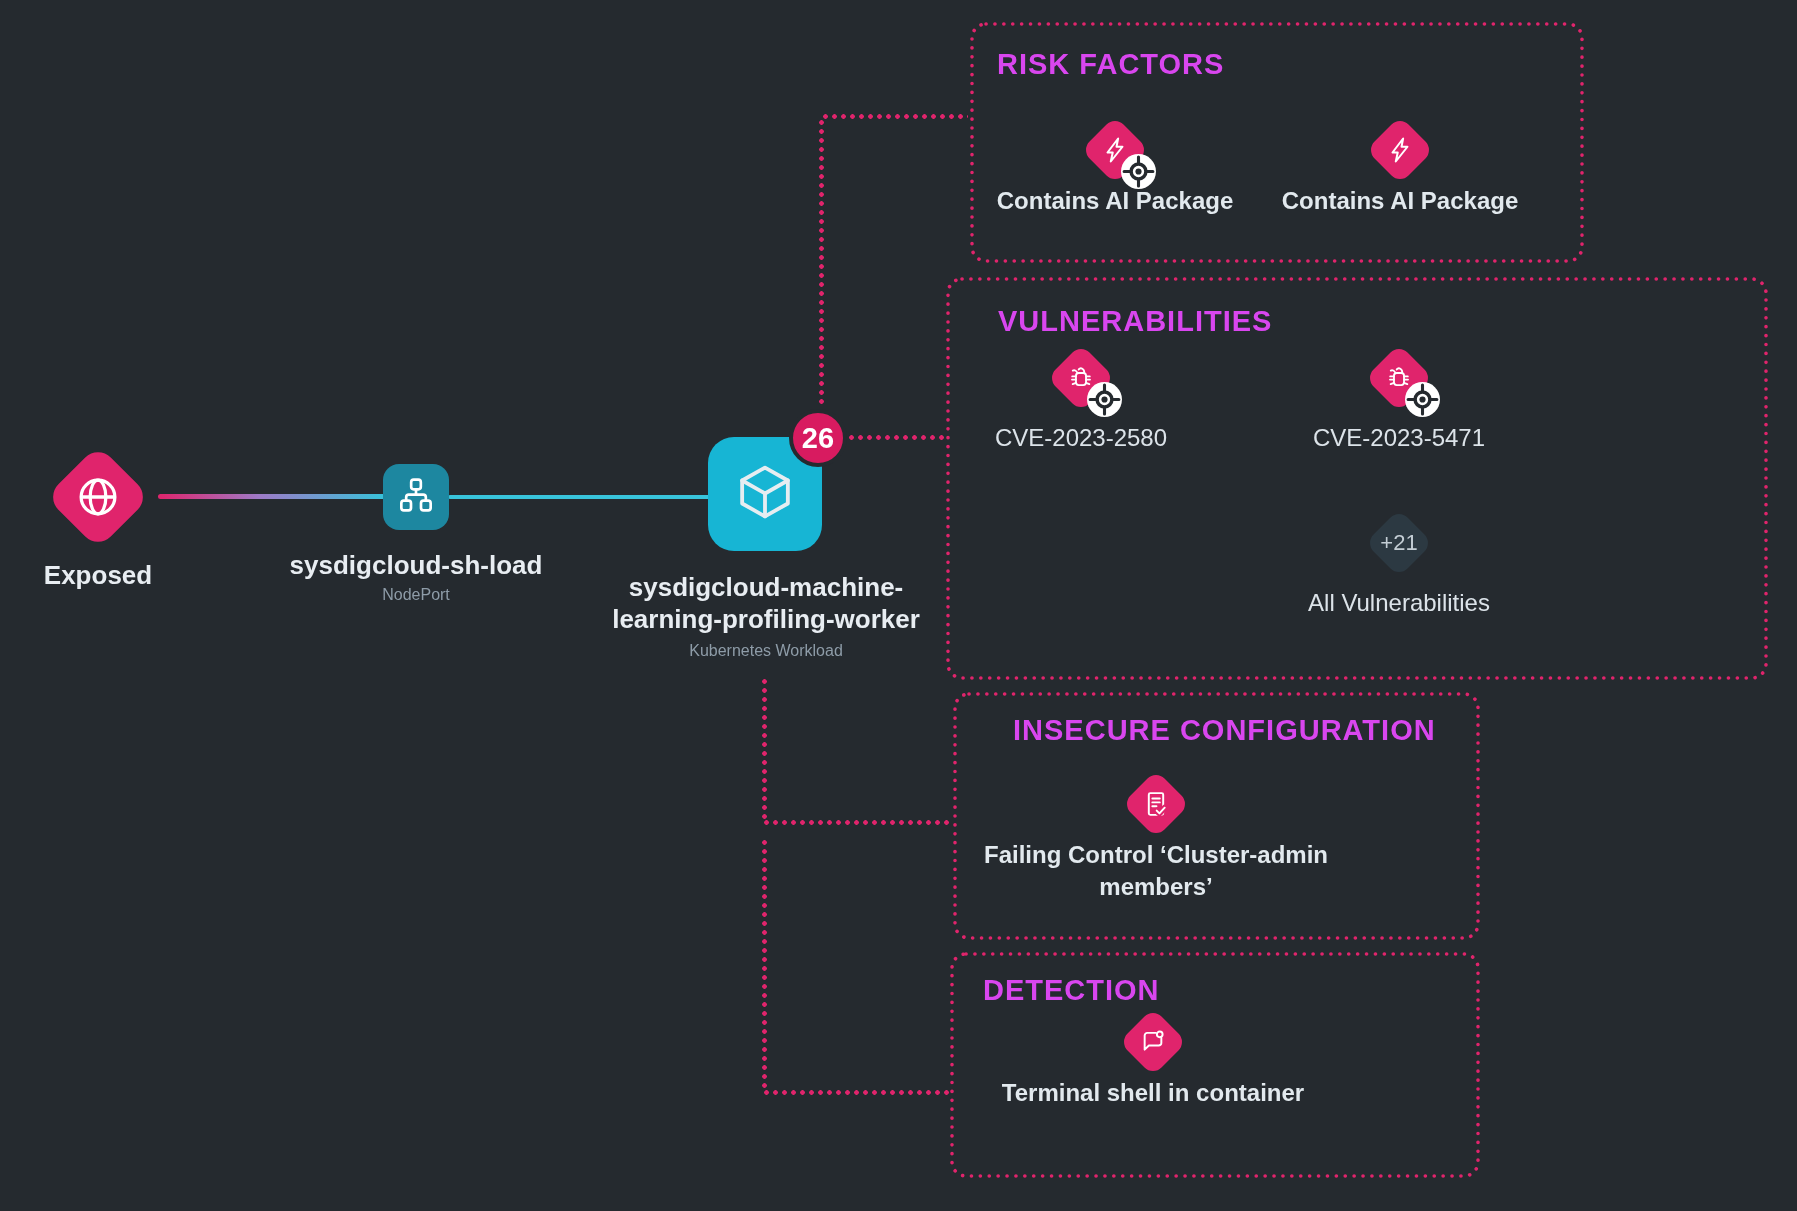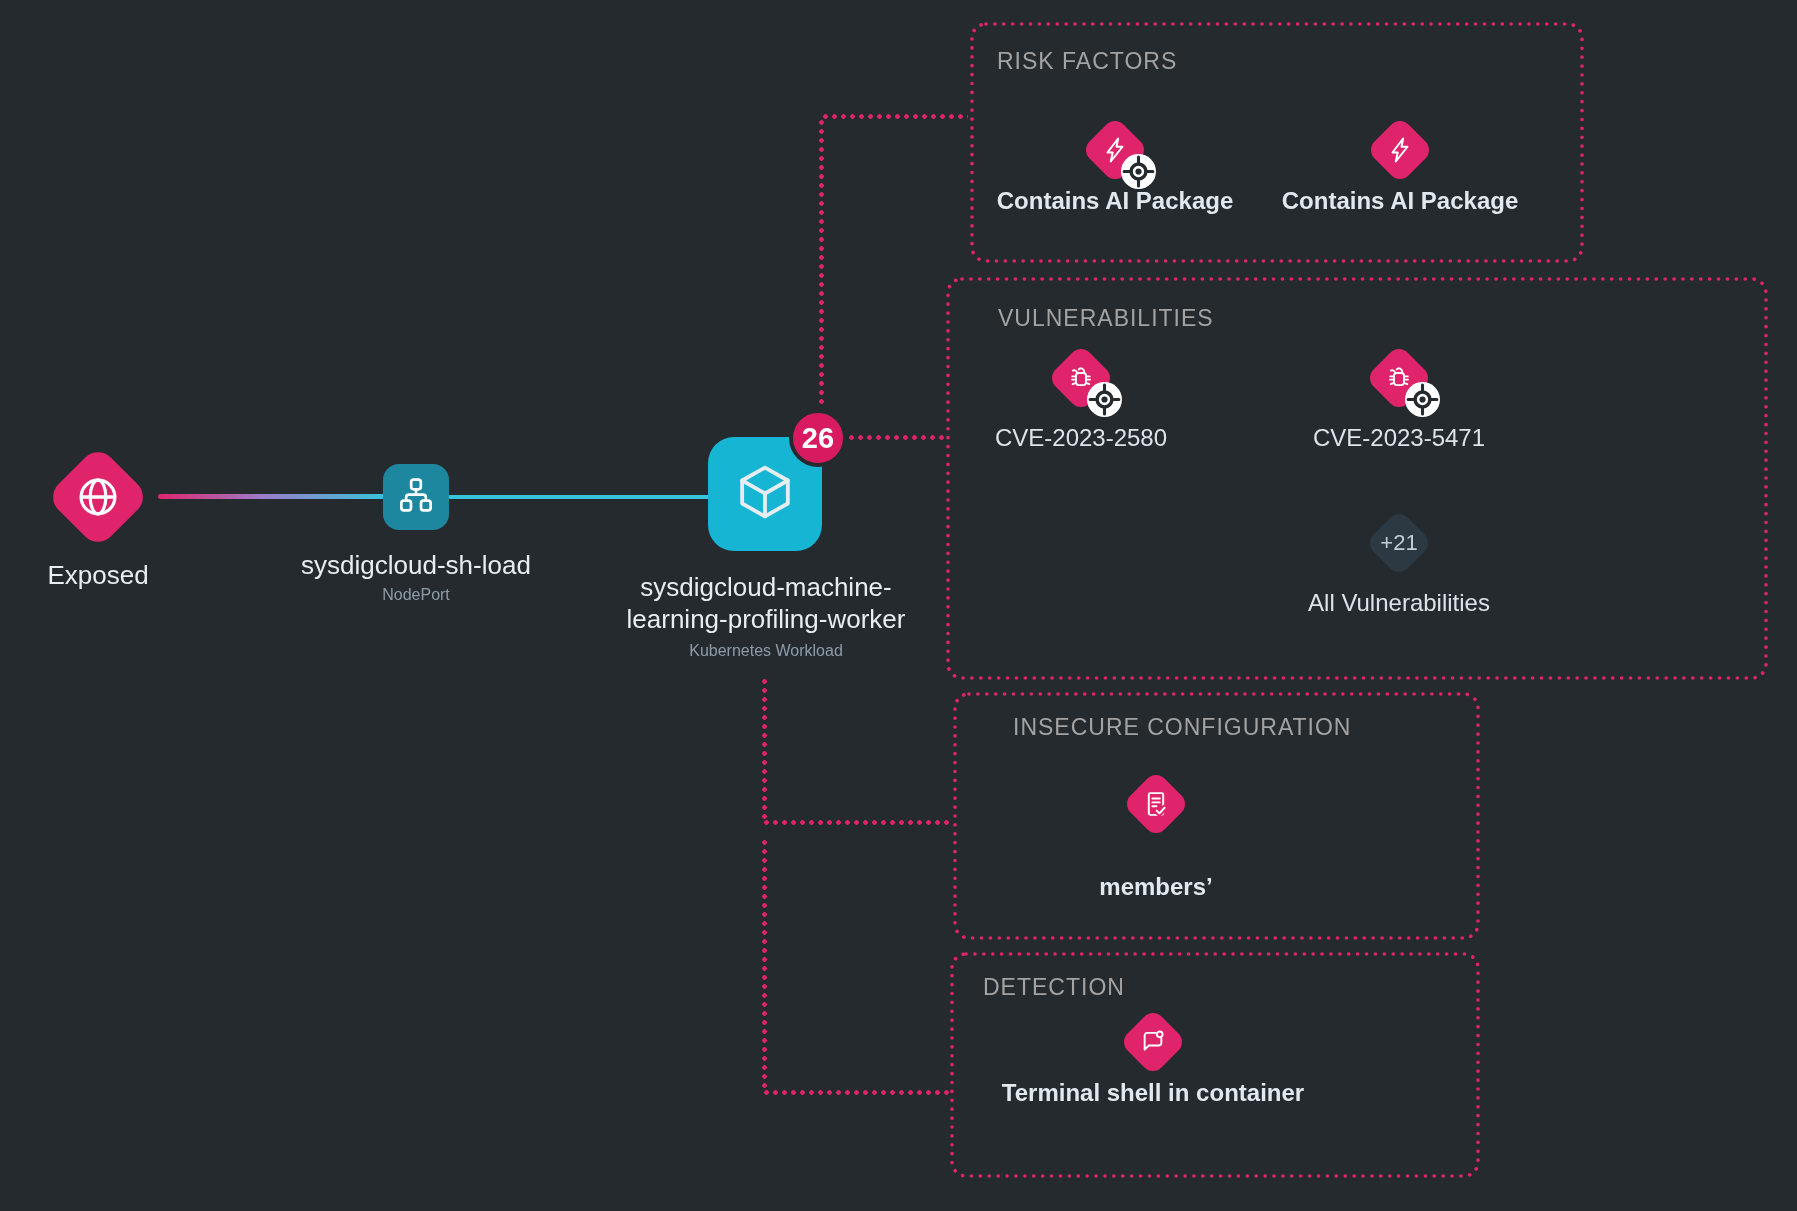--- a/index.html
+++ b/index.html
@@ -14,21 +14,21 @@
          background-image:radial-gradient(circle, #e0246c 2px, transparent 2.6px);
          background-size:5px 9px;background-repeat:repeat-y;background-position:center top;}
   .grad-line{position:absolute;left:158px;top:494px;width:228px;height:5px;border-radius:3px;
              background:linear-gradient(90deg,#e0246c 0%,#9d7bc8 45%,#36c3da 100%);}
   .cyan-line{position:absolute;left:448px;top:495px;width:262px;height:4px;border-radius:2px;
              background:#38c4db;}
 
   
   .panel{position:absolute;}
   .panel svg.border{position:absolute;left:0;top:0;}
-  .panel-title{position:absolute;font-size:23px;letter-spacing:1px;color:#a3a3a3;font-weight:400;}
+  .panel-title{position:absolute;font-size:29px;letter-spacing:1px;color:#d946ef;font-weight:700;}
 
   .panel-item{position:absolute;width:240px;text-align:center;}
   .panel-item-wide{position:absolute;width:380px;text-align:center;}
   .item-label{font-size:24px;font-weight:600;color:#e2e9ee;margin-top:1px;line-height:1.35;}
   .cve-label{font-size:24px;font-weight:500;color:#dce3e9;margin-top:12px;}
 
   
   .glyph-wrap{position:relative;width:68px;height:68px;margin:0 auto;}
   .glyph-wrap .diamond{position:absolute;inset:10px;background:#e0246c;border-radius:12px;
                        transform:rotate(45deg);}
@@ -45,21 +45,21 @@
   .sq-node{position:absolute;display:flex;align-items:center;justify-content:center;}
   .nodeport{left:383px;top:464px;width:66px;height:66px;background:#1d87a0;border-radius:16px;}
   .workload{left:708px;top:437px;width:114px;height:114px;background:#17b5d4;border-radius:26px;}
 
   .badge{position:absolute;left:789px;top:409px;width:58px;height:58px;border-radius:50%;
          background:#d81b60;border:4px solid #252a2f;box-sizing:border-box;
          display:flex;align-items:center;justify-content:center;
          font-size:29px;font-weight:700;color:#fff;z-index:5;}
 
   .node-label{position:absolute;transform:translateX(-50%);white-space:nowrap;
-              font-size:26px;font-weight:400;color:#e8edf2;text-align:center;}
+              font-size:26px;font-weight:700;color:#e8edf2;text-align:center;}
   .node-sub{position:absolute;transform:translateX(-50%);white-space:nowrap;
             font-size:16px;font-weight:400;color:#8e9ca8;text-align:center;}
 </style>
 </head>
 <body>
 
 <div class="dot-v" style="left:819px;top:118px;height:290px;"></div>
 <div class="dot-h" style="left:821px;top:114px;width:147px;"></div>
 <div class="dot-h" style="left:847px;top:435px;width:99px;"></div>
 <div class="dot-v" style="left:762px;top:677px;height:143px;"></div>
@@ -229,21 +229,21 @@
       <div class="glyph">
         <svg width="32" height="32" viewBox="0 0 28 28" fill="none" stroke-linecap="round" stroke-linejoin="round">
           <path d="M9 4.5 h10 a1.3 1.3 0 0 1 1.3 1.3 v16.4 a1.3 1.3 0 0 1 -1.3 1.3 H9 a1.3 1.3 0 0 1 -1.3 -1.3 V5.8 A1.3 1.3 0 0 1 9 4.5 Z" stroke="#ffffff" stroke-width="1.7"></path>
           <path d="M10.8 9.2h6.5 M10.8 12.6h6.5 M10.8 16h3.6" stroke="#ffffff" stroke-width="1.7"></path>
           <path d="M14.6 19.8 l2.4 2.4 4.6-5" stroke="#e0246c" stroke-width="5.2"></path>
           <path d="M14.6 19.8 l2.4 2.4 4.6-5" stroke="#ffffff" stroke-width="1.7"></path>
         </svg>
       </div>
     </div>
     <div class="item-label">
-      <br>
+      <span>Failing Control ‘Cluster-admin</span><br>
       <span>members’</span>
     </div>
   </div>
 </div>
 
 <div class="panel" style="left:950px;top:952px;width:530px;height:226px;">
   <svg class="border" width="530" height="226">
     <rect x="2" y="2" width="526" height="222" rx="14" fill="none" stroke="#e0246c" stroke-width="3.6" stroke-dasharray="0.1 8.8" stroke-linecap="round"></rect>
   </svg>
   <div class="panel-title" style="left:33px;top:22px;">DETECTION</div>

